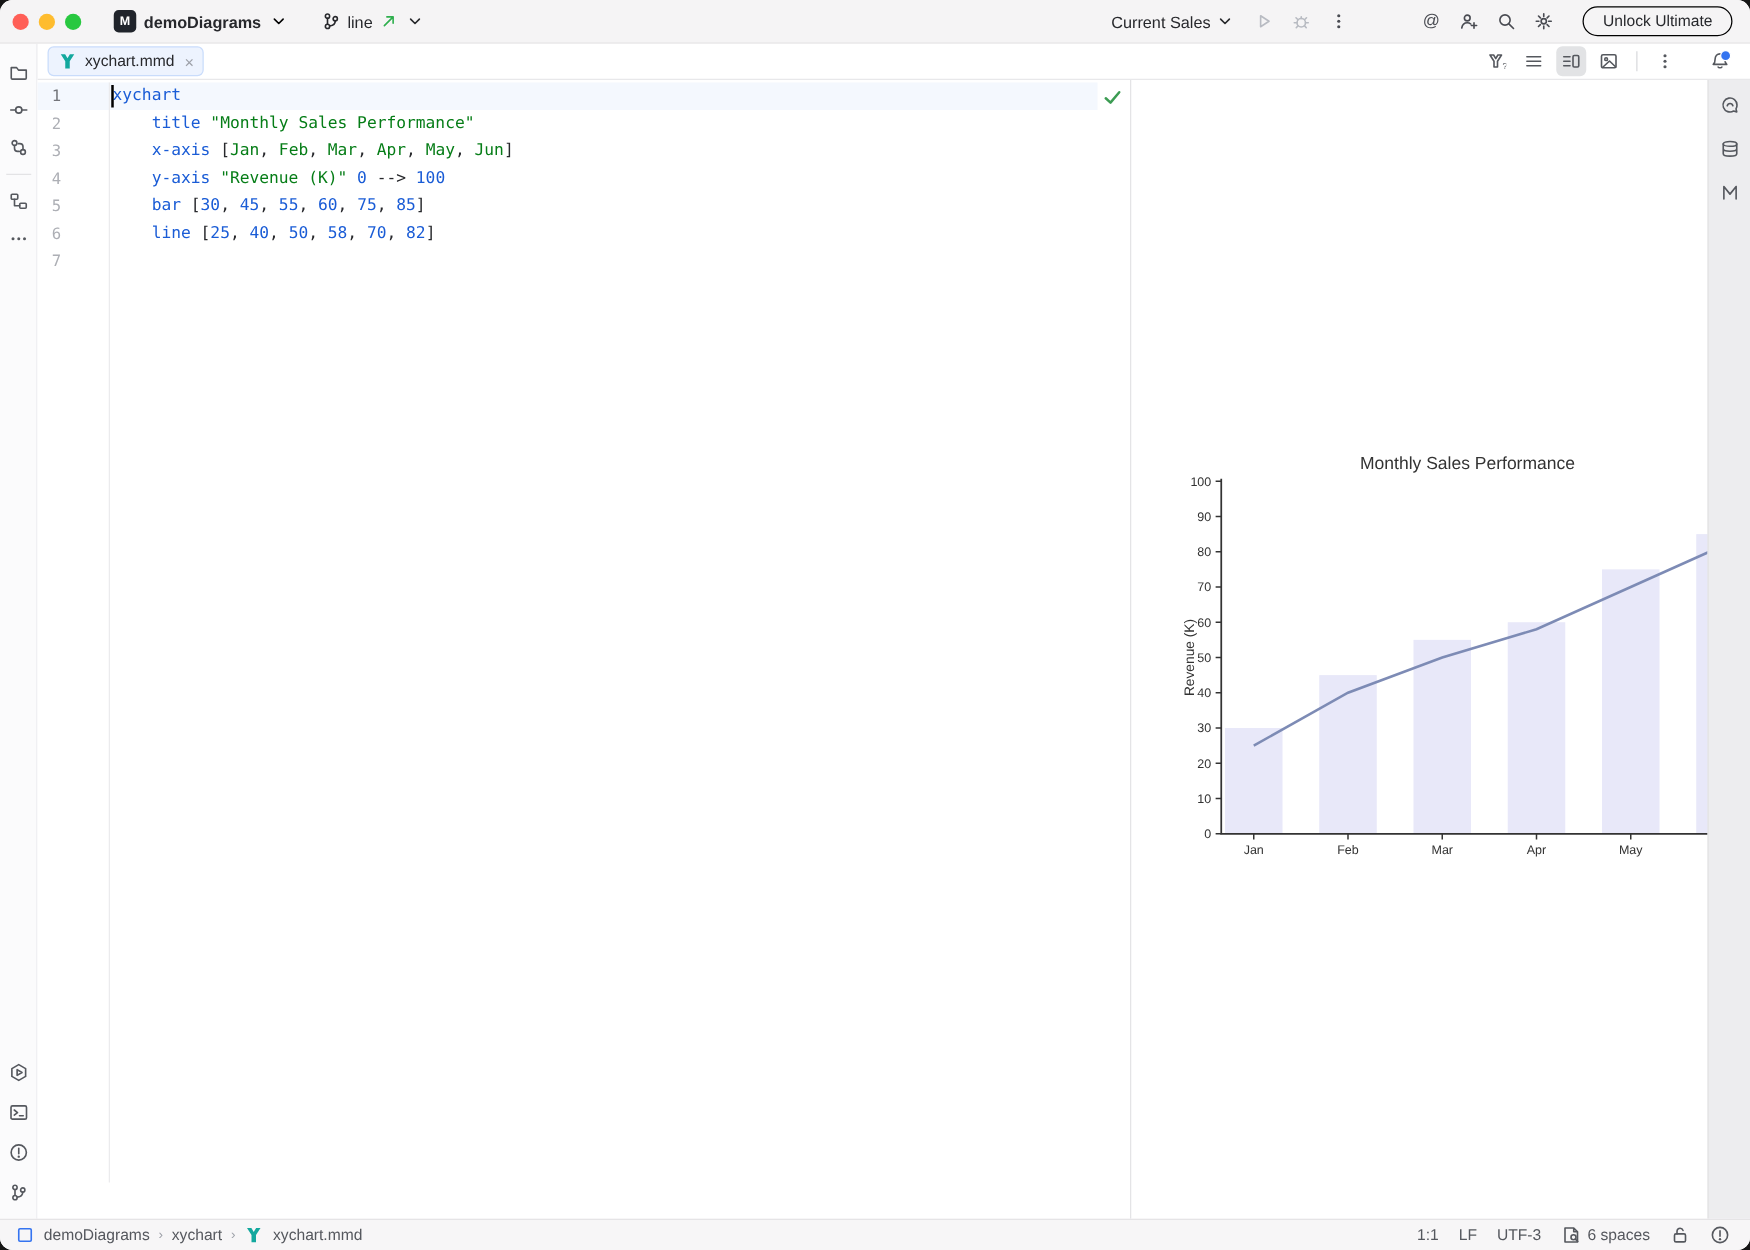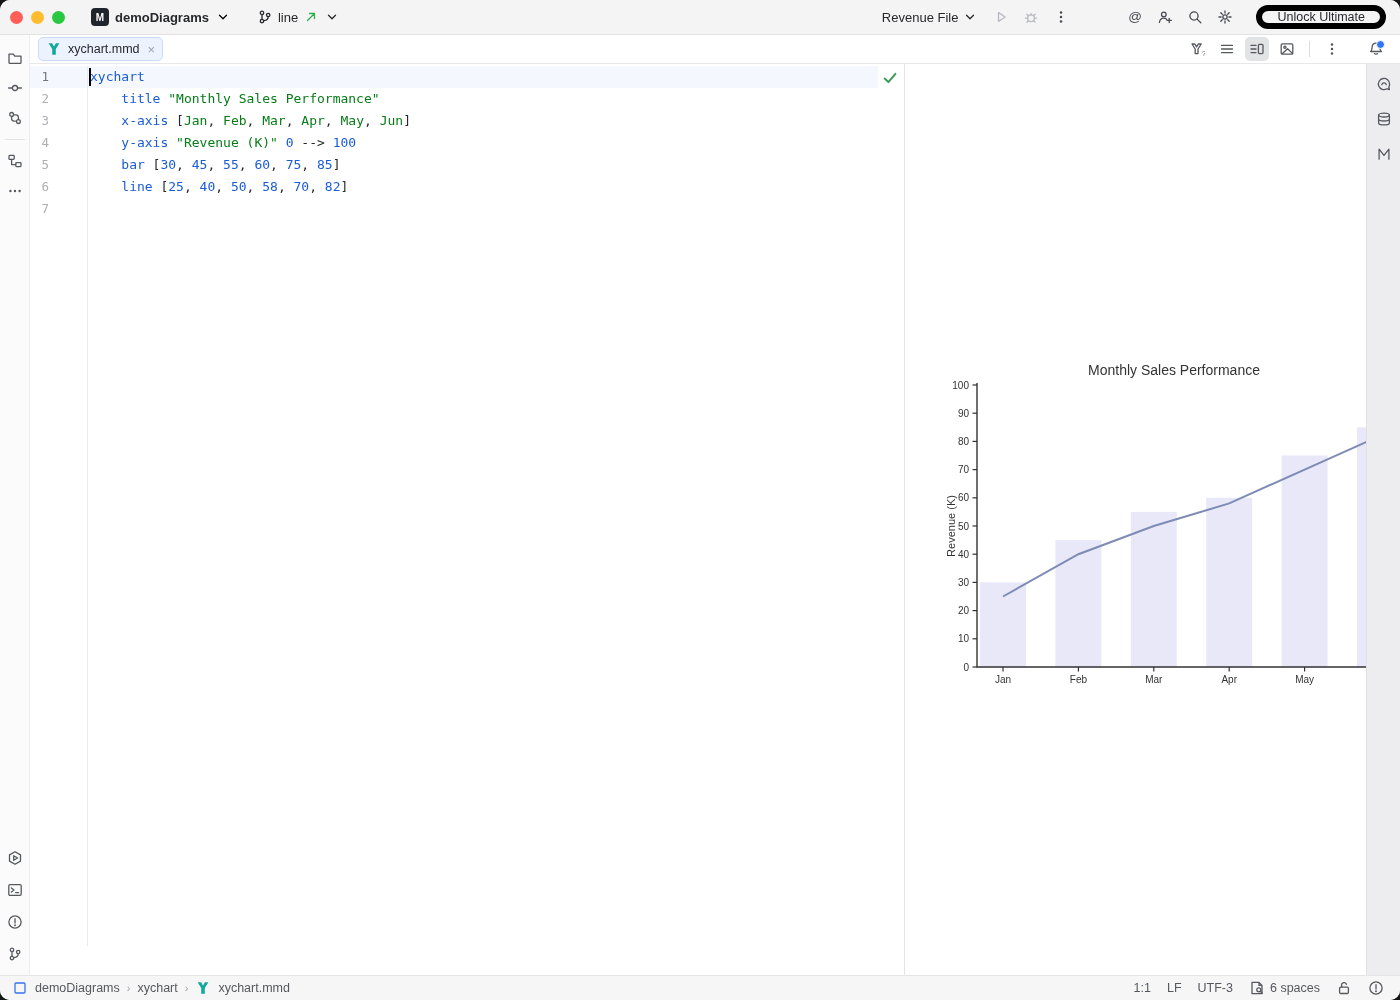--- a/index.html
+++ b/index.html
@@ -11,21 +11,21 @@
   .tl.red{background:#FF5F57}.tl.yellow{background:#FEBC2E}.tl.green{background:#28C840}
   .proj-widget{display:flex;align-items:center;gap:6px;margin-left:26px;cursor:default;}
   .proj-icon{width:18px;height:18px;border-radius:4px;background:#20242B;color:#fff;font-size:10px;font-weight:bold;display:flex;align-items:center;justify-content:center;}
   .proj-name{font-size:13px;font-weight:700;color:#27282C;}
   .branch-widget{display:flex;align-items:center;gap:5px;margin-left:26px;font-size:13px;color:#27282C;}
   .tb-right{margin-left:auto;display:flex;align-items:center;gap:4px;margin-right:14px;}
   .runcfg{display:flex;align-items:center;gap:4px;font-size:13px;color:#27282C;margin-right:6px;}
   .ibtn{width:26px;height:26px;border-radius:5px;display:flex;align-items:center;justify-content:center;color:#494B52;}
   .ibtn.dis{color:#B8BBC2;}
   .gap{width:40px;}
-  .pill{height:24px;border:6px solid #000000;border-radius:13px;background:transparent;font-size:12.5px;color:#27282C;padding:0 15px;margin-left:14px;display:flex;align-items:center;font-family:inherit;}
+  .pill{height:24px;border:1px solid #000000;border-radius:13px;background:transparent;font-size:12.5px;color:#27282C;padding:0 15px;margin-left:14px;display:flex;align-items:center;font-family:inherit;}
   
   .tabbar{position:absolute;left:30px;top:35px;width:1370px;height:29px;background:#fff;border-bottom:1px solid #E8E8EA;display:flex;align-items:center;box-sizing:border-box;}
   .tab{display:flex;align-items:center;gap:6px;height:22px;margin-left:8px;padding:0 7px;background:#EDF3FE;border:1px solid #C9DCFB;border-radius:5px;font-size:12.5px;color:#27282C;}
   .tab .close{color:#9DA0A8;font-size:13px;line-height:1;margin-left:2px;}
   .tabbar-icons{margin-left:auto;display:flex;align-items:center;gap:6px;margin-right:10px;}
   .tico{width:24px;height:24px;border-radius:5px;display:flex;align-items:center;justify-content:center;color:#55585E;}
   .tico.sel{background:#E2E3E5;}
   .vdiv{width:1px;height:16px;background:#D9DADD;margin:0 4px;}
   .bell-wrap{position:relative;width:24px;height:24px;display:flex;align-items:center;justify-content:center;color:#55585E;margin-left:14px;margin-right:2px;}
   .bell-dot{position:absolute;top:3px;right:3px;width:7px;height:7px;border-radius:50%;background:#3574F0;border:1.5px solid #fff;}
@@ -96,21 +96,21 @@
           </svg>
         </span>
       <span class="ic">
           <svg width="16" height="16" viewBox="0 0 16 16" fill="none" stroke="currentColor" stroke-width="1.3" stroke-linecap="round" stroke-linejoin="round">
             <path d="M4.5 6.3 L8 9.8 L11.5 6.3"></path>
           </svg>
         </span>
     </div>
     <div class="tb-right">
       <div class="runcfg">
-        <span>Revenue File</span>
+        <span>Current Sales</span>
         <span class="ic">
             <svg width="16" height="16" viewBox="0 0 16 16" fill="none" stroke="currentColor" stroke-width="1.3" stroke-linecap="round" stroke-linejoin="round">
               <path d="M4.5 6.3 L8 9.8 L11.5 6.3"></path>
             </svg>
           </span>
       </div>
       <div class="ibtn dis">
           <svg width="16" height="16" viewBox="0 0 16 16" fill="none" stroke="currentColor" stroke-width="1.3" stroke-linecap="round" stroke-linejoin="round">
             <path d="M5.5 3.6 L12.2 8 L5.5 12.4 Z"></path>
           </svg>

